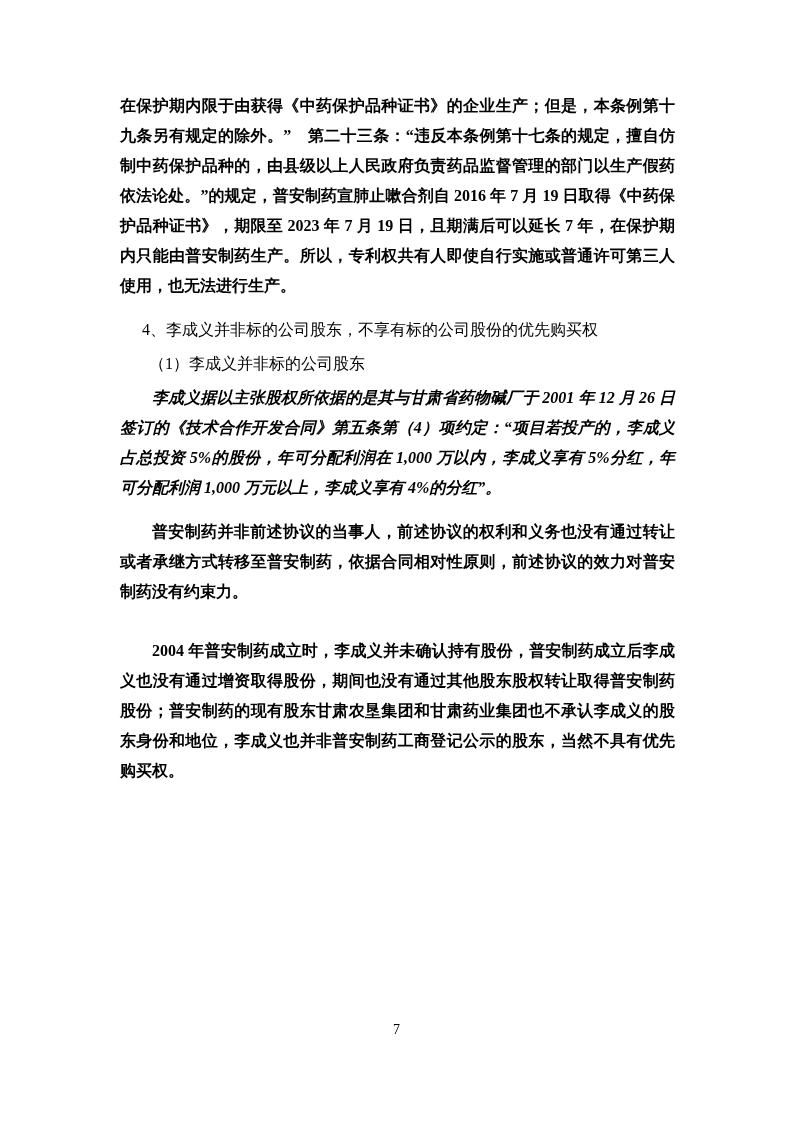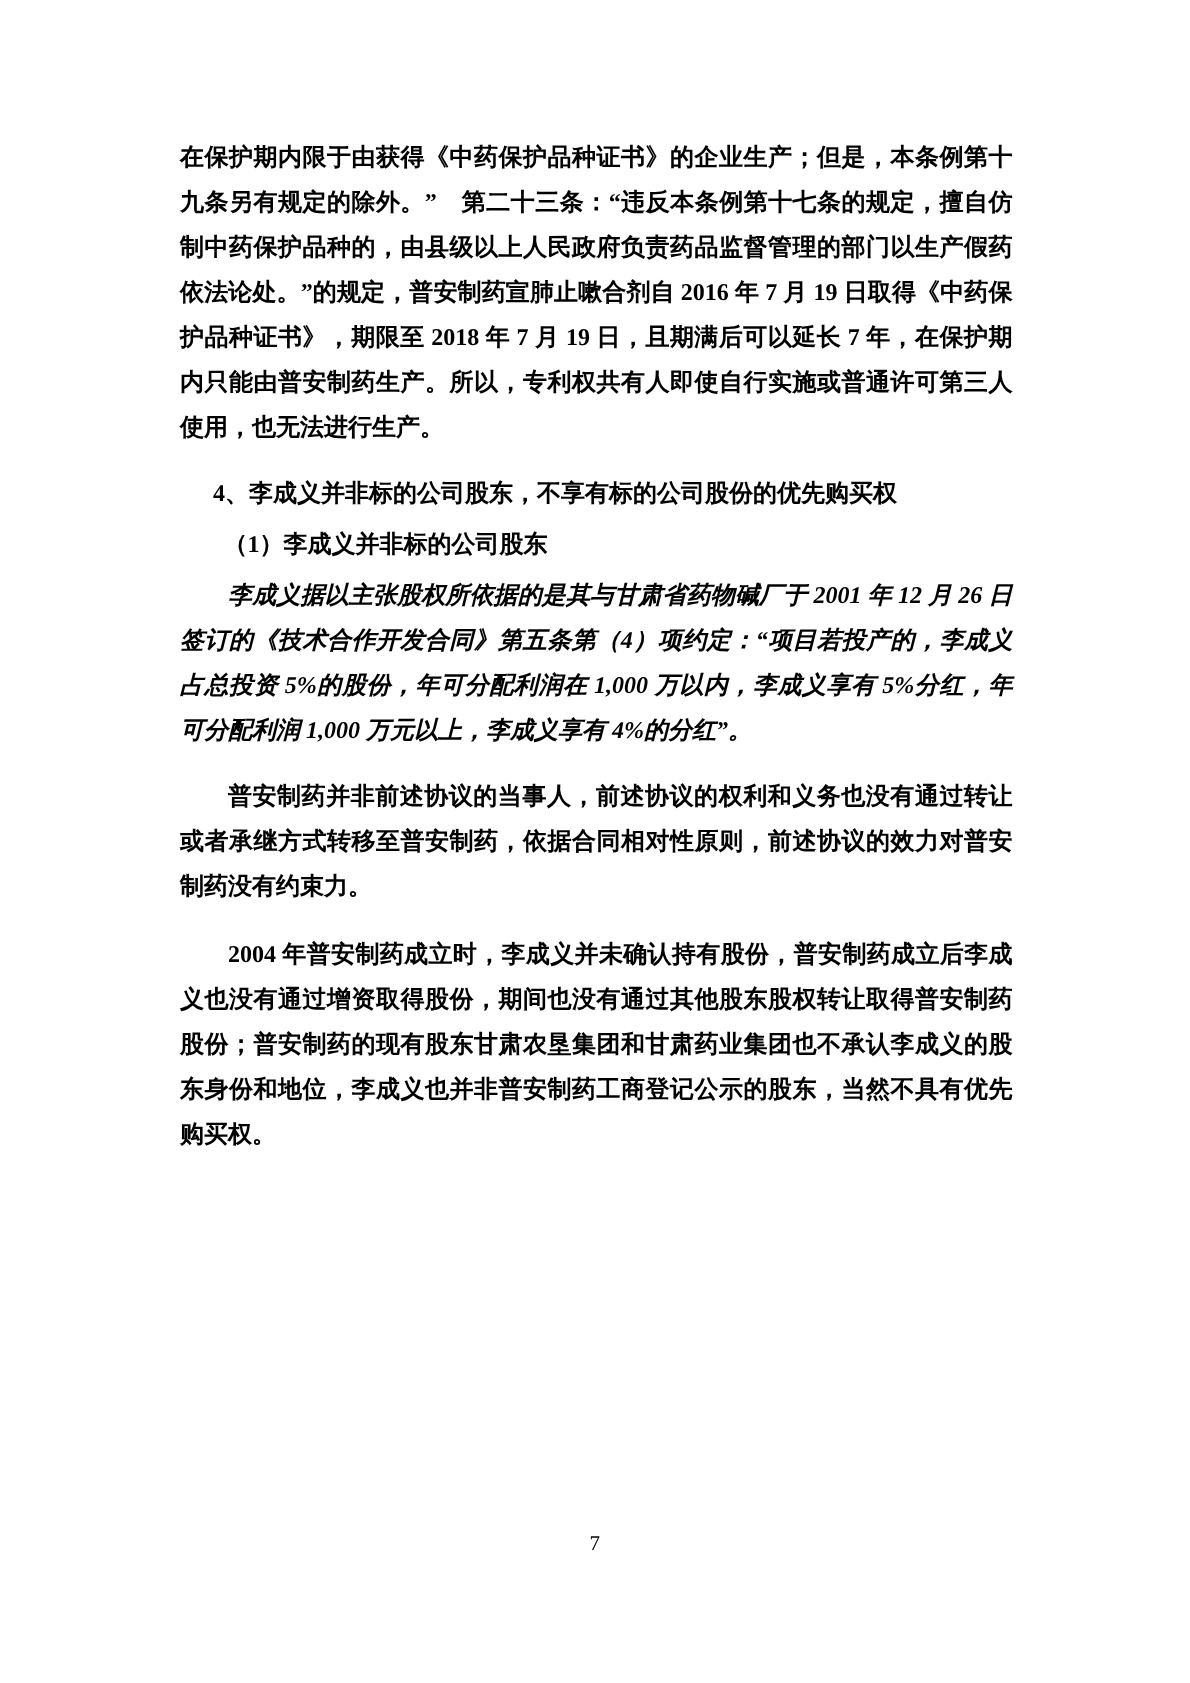--- a/index.html
+++ b/index.html
@@ -29,49 +29,49 @@
     font-weight: bold;
     text-align: justify;
     text-justify: inter-ideograph;
     word-break: break-all;
   }
   .indent { text-indent: 32px; }
   .heading {
     margin: 0;
     font-size: 16px;
     line-height: 30px;
-    font-weight: bold;
+    font-weight: normal;
     text-align: left;
   }
   .h1 { text-indent: 22px; margin-bottom: 4px; }
   .h2 { text-indent: 29px; margin-bottom: 4px; }
   .p1 { margin-bottom: 14px; }
   .p2 { margin-bottom: 26px; }
   .p3 { margin-bottom: 14px; font-style: italic; }
-  .p4 { margin-bottom: 15px; }
+  .p4 { margin-bottom: 29px; }
   .p5 { margin-bottom: 0; }
   .page-number {
     position: absolute;
     top: 1020px;
     left: 0;
     width: 100%;
     text-align: center;
     font-size: 14px;
     line-height: 20px;
     font-weight: normal;
     font-family: "Liberation Serif", "DejaVu Serif", serif;
     color: #000000;
   }
 </style>
 </head>
 <body>
 
 <div class="page">
   <div class="content">
-    <p class="body-par p1">在保护期内限于由获得《中药保护品种证书》的企业生产；但是，本条例第十九条另有规定的除外。”　第二十三条：“违反本条例第十七条的规定，擅自仿制中药保护品种的，由县级以上人民政府负责药品监督管理的部门以生产假药依法论处。”的规定，普安制药宣肺止嗽合剂自 2016 年 7 月 19 日取得《中药保护品种证书》，期限至 2018 年 7 月 19 日，且期满后可以延长 7 年，在保护期内只能由普安制药生产。所以，专利权共有人即使自行实施或普通许可第三人使用，也无法进行生产。</p>
+    <p class="body-par p1">在保护期内限于由获得《中药保护品种证书》的企业生产；但是，本条例第十九条另有规定的除外。”　第二十三条：“违反本条例第十七条的规定，擅自仿制中药保护品种的，由县级以上人民政府负责药品监督管理的部门以生产假药依法论处。”的规定，普安制药宣肺止嗽合剂自 2016 年 7 月 19 日取得《中药保护品种证书》，期限至 2023 年 7 月 19 日，且期满后可以延长 7 年，在保护期内只能由普安制药生产。所以，专利权共有人即使自行实施或普通许可第三人使用，也无法进行生产。</p>
     <h2 class="heading h1">4、李成义并非标的公司股东，不享有标的公司股份的优先购买权</h2>
     <h3 class="heading h2">（1）李成义并非标的公司股东</h3>
     <p class="body-par indent p3">李成义据以主张股权所依据的是其与甘肃省药物碱厂于 2001 年 12 月 26 日签订的《技术合作开发合同》第五条第（4）项约定：“项目若投产的，李成义占总投资 5%的股份，年可分配利润在 1,000 万以内，李成义享有 5%分红，年可分配利润 1,000 万元以上，李成义享有 4%的分红”。</p>
     <p class="body-par indent p4">普安制药并非前述协议的当事人，前述协议的权利和义务也没有通过转让或者承继方式转移至普安制药，依据合同相对性原则，前述协议的效力对普安制药没有约束力。</p>
     <p class="body-par indent p5">2004 年普安制药成立时，李成义并未确认持有股份，普安制药成立后李成义也没有通过增资取得股份，期间也没有通过其他股东股权转让取得普安制药股份；普安制药的现有股东甘肃农垦集团和甘肃药业集团也不承认李成义的股东身份和地位，李成义也并非普安制药工商登记公示的股东，当然不具有优先购买权。</p>
   </div>
   <div class="page-number">7</div>
 </div>
 
 </body></html>

